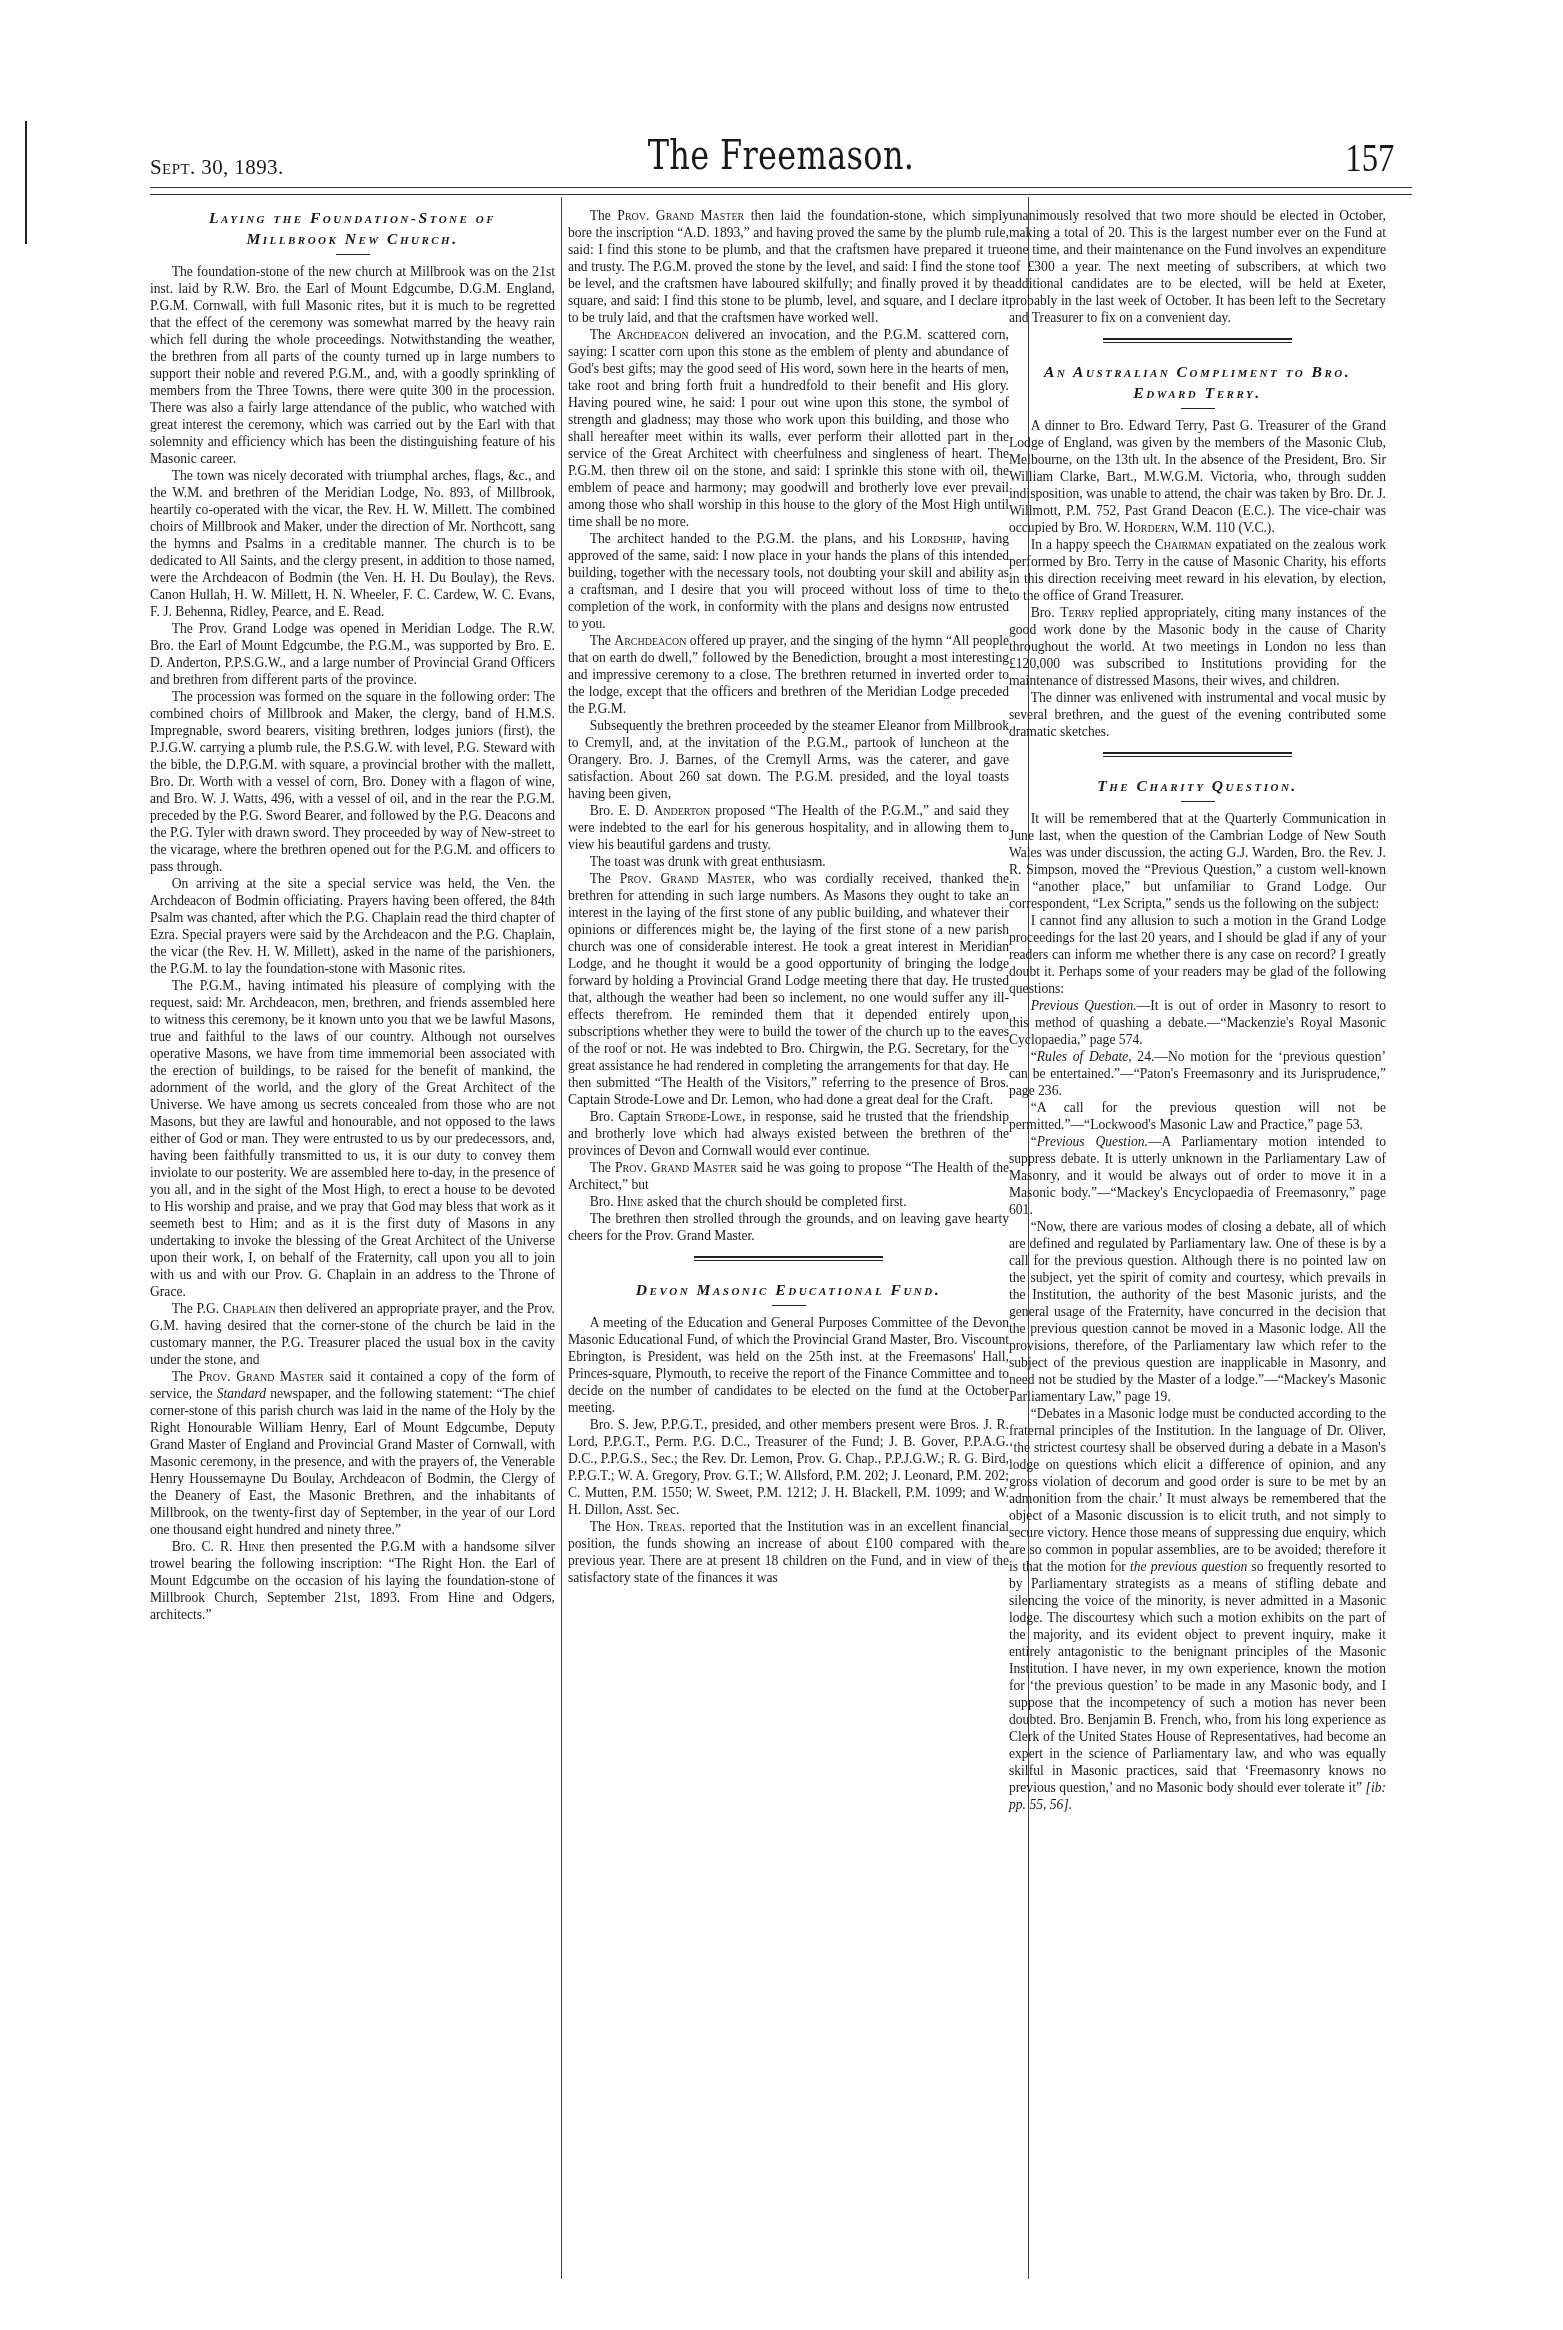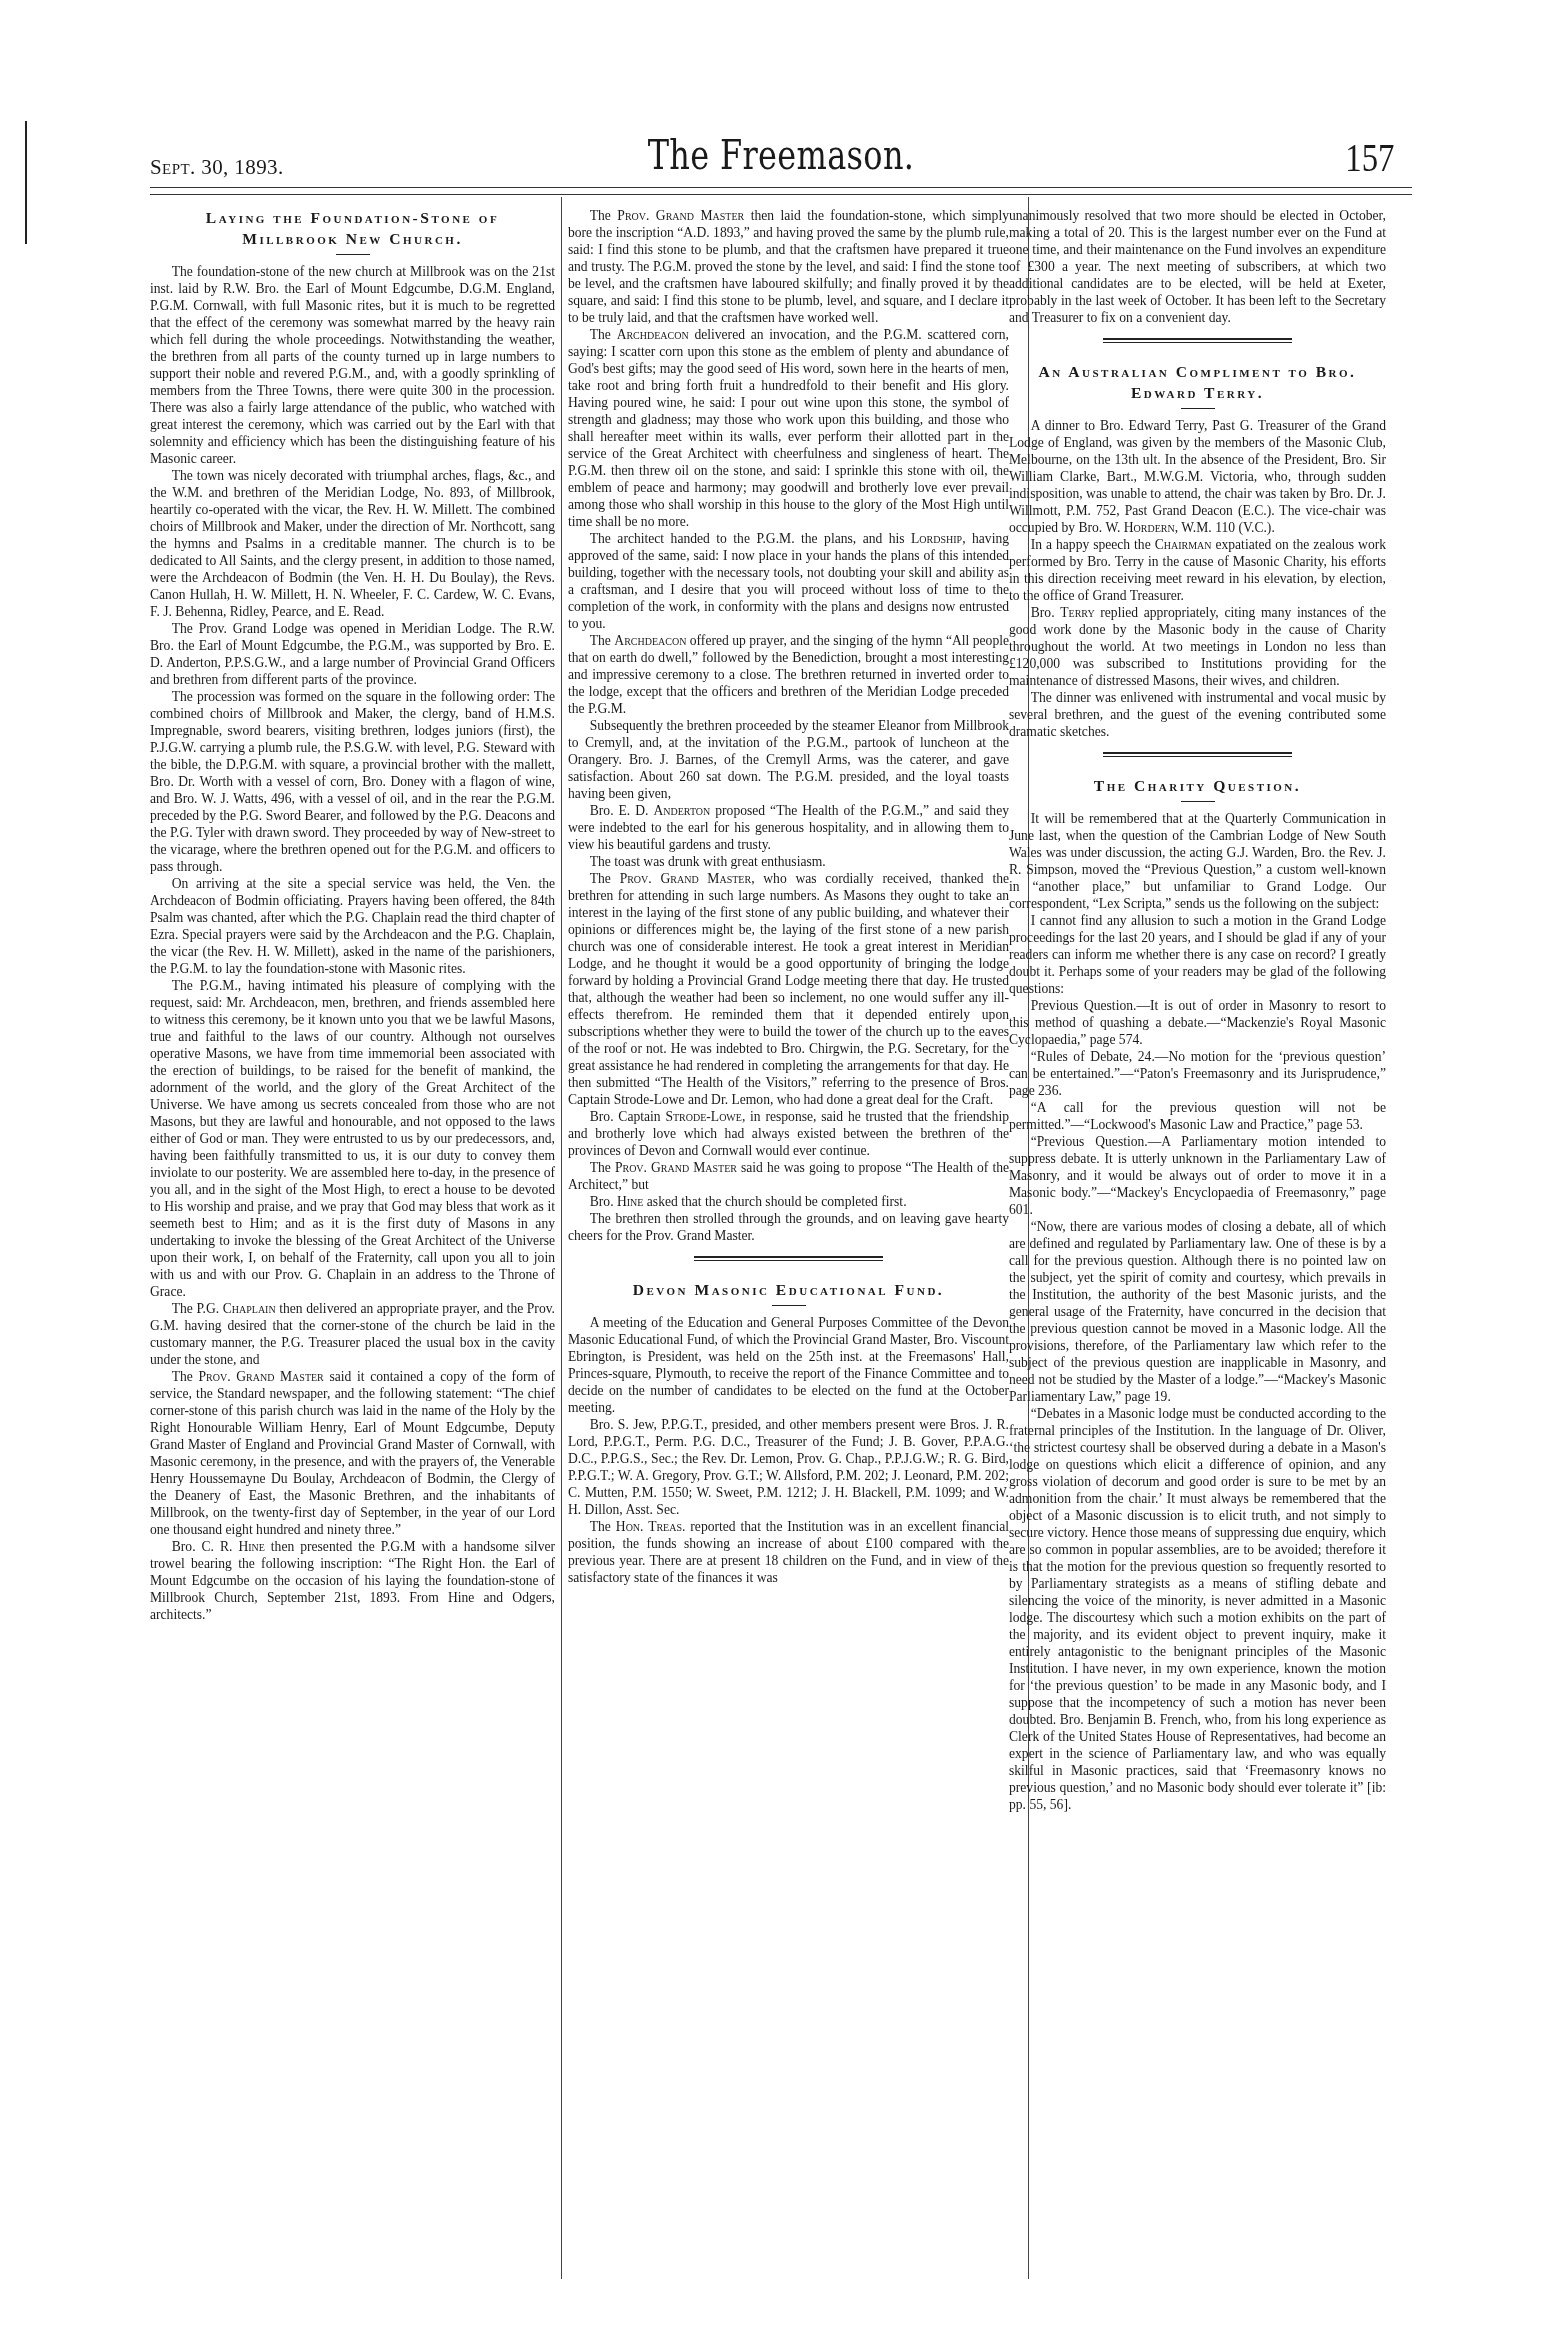--- a/index.html
+++ b/index.html
@@ -12,25 +12,25 @@
   .page-no { position:absolute; right:18px; top:1.6px; font-size:41px; transform:scaleX(0.8); transform-origin:right; }
   .top-rule { position:absolute; left:150px; top:187px; width:1262px; height:8.2px; border-top:1.6px solid #333; border-bottom:0.8px solid #333; box-sizing:border-box; }
   .col { position:absolute; top:207px; font-size:13.6px; line-height:17px; text-align:justify; hyphens:manual; }
   .col1 { left:150px; width:405px; }
   .col2 { left:568px; width:441px; }
   .col3 { left:1009px; width:377px; }
   .vdiv { position:absolute; width:0.8px; background:#444; }
   .vd1 { left:561px; top:197px; height:2082px; }
   .vd2 { left:1028px; top:197px; height:2082px; }
   p { margin:0; text-indent:1.6em; }
-  .headline { text-align:center; font-variant:small-caps; font-size:15.6px; letter-spacing:2.5px; line-height:21px; margin:0 0 4.9px 0; text-indent:0; }
+  .headline { text-align:center; font-style:italic; font-variant:small-caps; font-size:15.6px; letter-spacing:2.5px; line-height:21px; margin:0 0 4.9px 0; text-indent:0; }
   .short-rule { width:34px; height:0; border-top:1.2px solid #222; margin:1.6px auto 8.2px auto; }
   .double-rule { width:189px; margin:11.5px auto 18px auto; border-top:2.5px solid #222; border-bottom:0.8px solid #222; height:2.5px; }
   .sc { font-variant:small-caps; }
-  .it { }
+  .it { font-style:italic; }
 </style>
 </head>
 <body>
 
 <div class="left-bar"></div>
 
 <header class="masthead">
   <div class="date">Sept. 30, 1893.</div>
   <div class="paper-title">The Freemason.</div>
   <div class="page-no">157</div>

